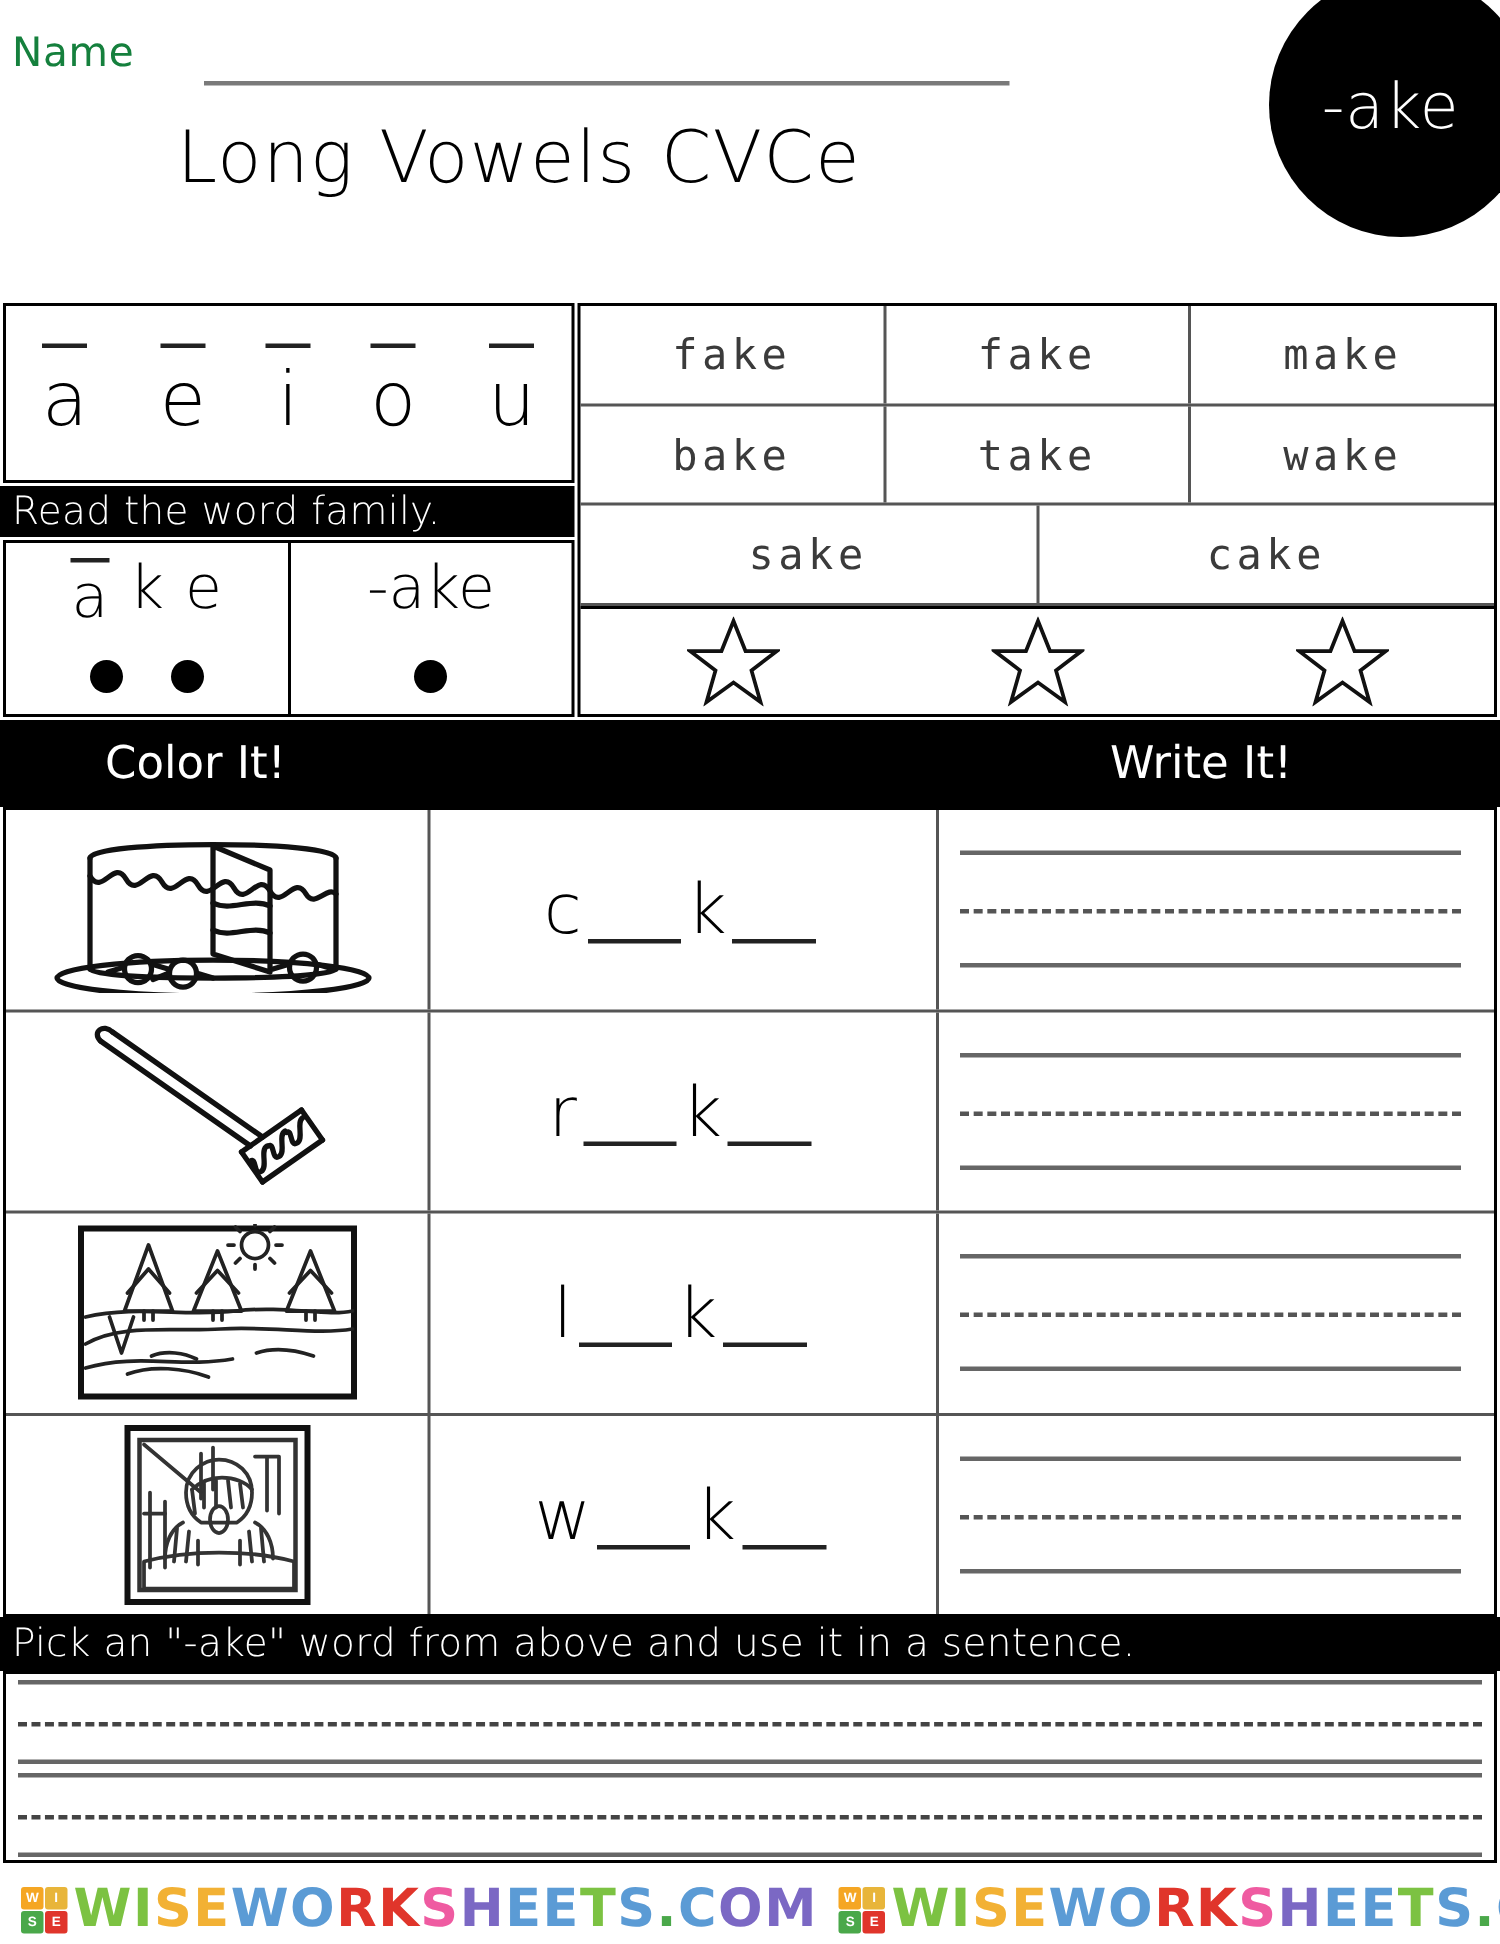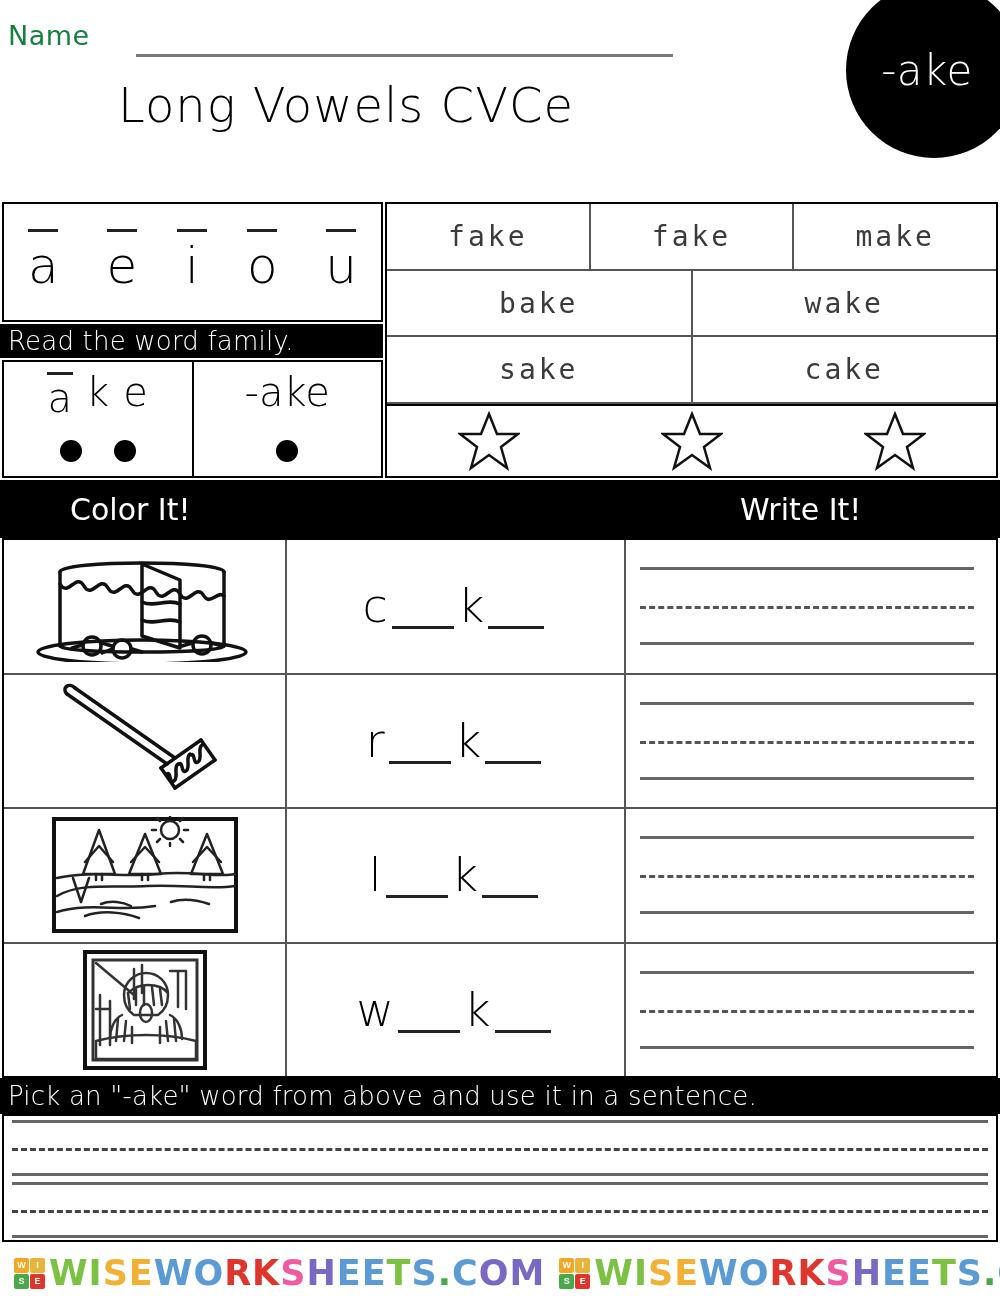--- a/index.html
+++ b/index.html
@@ -172,20 +172,21 @@
   </div>
 
   <div class="wordgrid">
     <div class="wrow">
       <div class="wcell">fake</div>
       <div class="wcell">fake</div>
       <div class="wcell">make</div>
     </div>
     <div class="wrow">
       <div class="wcell">bake</div>
+      <div class="wcell">take</div>
       <div class="wcell">wake</div>
     </div>
     <div class="wrow">
       <div class="wcell">sake</div>
       <div class="wcell">cake</div>
     </div>
     <div class="wrow starrow">
       <div class="wcell">
         <svg width="62" height="60" viewBox="0 0 62 60">
           <polygon points="31,3 39,23 60,23 43,36 49,57 31,44 13,57 19,36 2,23 23,23" fill="none" stroke="#111" stroke-width="2.5" stroke-linejoin="miter"></polygon>

